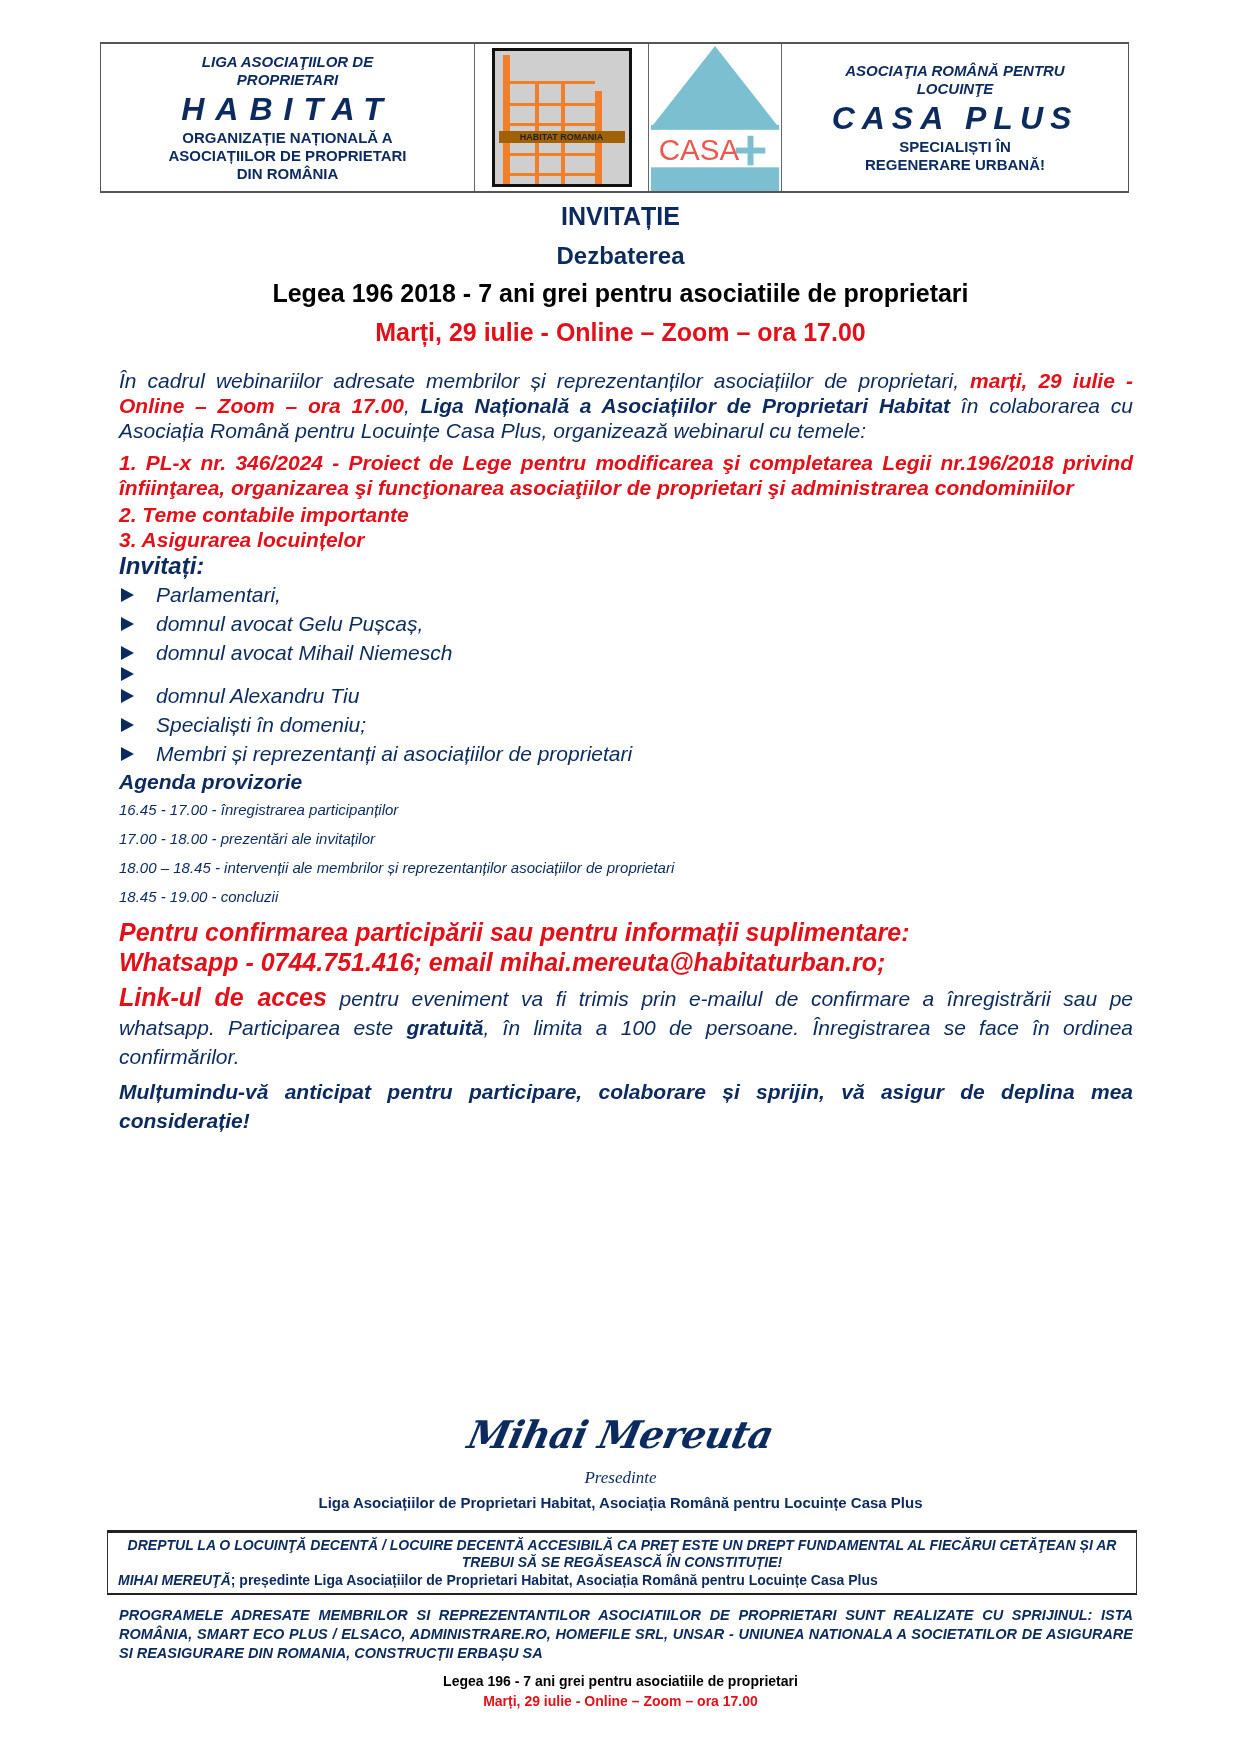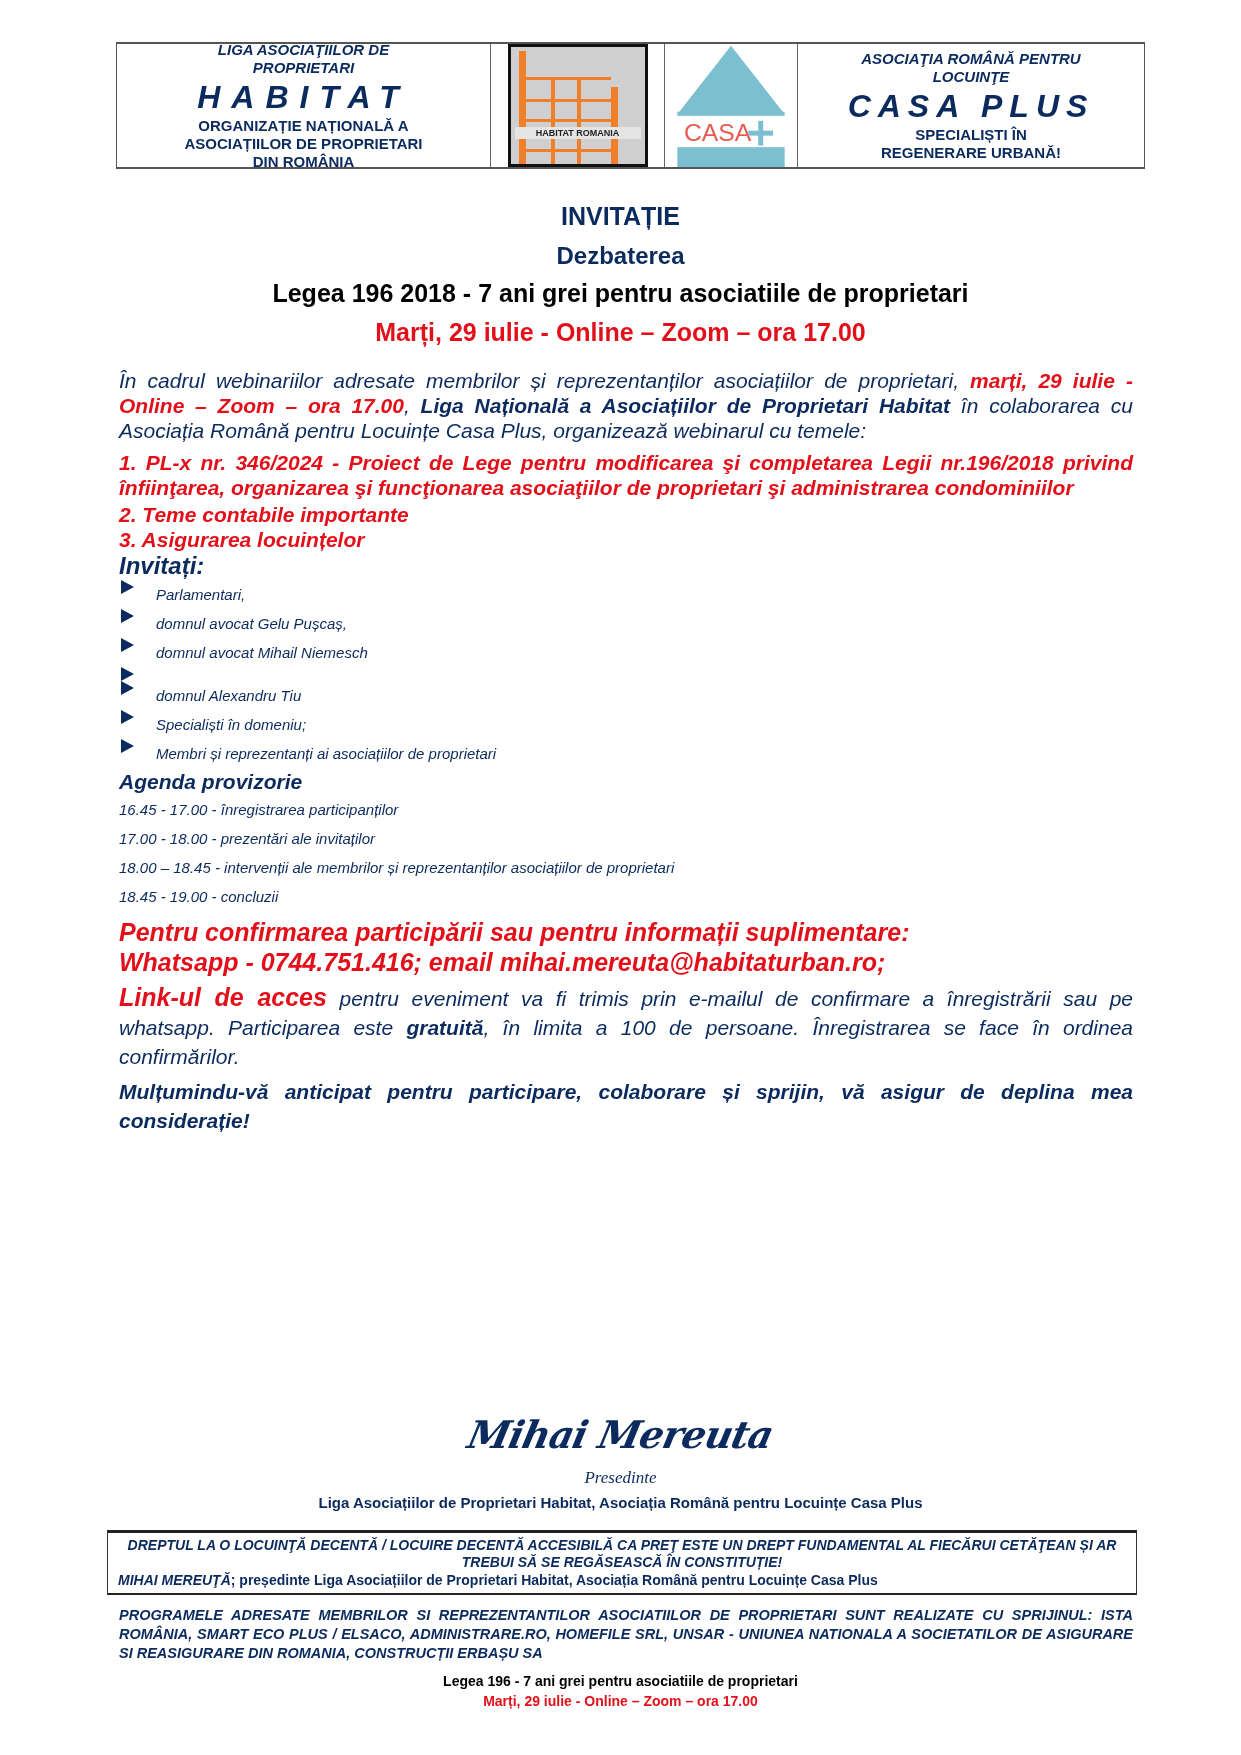--- a/index.html
+++ b/index.html
@@ -3,56 +3,56 @@
 <meta charset="utf-8">
 <style>
   html, body { margin:0; padding:0; background:#fff; }
   body { width:1241px; height:1755px; position:relative; overflow:hidden;
          font-family:"Liberation Sans", sans-serif; color:#0b2a5e; }
   .page { position:absolute; left:0; top:0; width:1241px; height:1755px; }
   .navy { color:#0b2a5e; }
   .red { color:#e3101a; }
 
   
-  .hdr { position:absolute; left:116px; top:42px; width:1029px; height:127px;
+  .hdr { position:absolute; left:100px; top:42px; width:1029px; height:151px;
          border:1px solid #555; border-top:2px solid #555; border-bottom:2px solid #555;
          display:flex; box-sizing:border-box; }
   .hdr .cell { border-right:1px solid #666; box-sizing:border-box; text-align:center;
                display:flex; flex-direction:column; justify-content:center; align-items:center; }
   .hdr .cell:last-child { border-right:none; }
   .c1 { width:374px; }
   .c2 { width:174px; }
   .c3 { width:133px; }
   .c4 { flex:1; }
   .hdr .small { font-weight:bold; font-style:italic; font-size:15px; line-height:18px; }
   .hdr .big { font-weight:bold; font-style:italic; font-size:32px; letter-spacing:11px; line-height:38px; margin:1px 0; }
   .hdr .sub { font-weight:bold; font-size:15px; line-height:18px; }
 
   .logo-habitat { width:140px; height:139px; border:3px solid #111; box-sizing:border-box;
                   background:#cfcfcf; position:relative; overflow:hidden; }
   .logo-habitat .bar { position:absolute; background:#f07f2a; }
-  .logo-habitat .lbl { position:absolute; left:4px; right:4px; top:80px; background:#e5e5e5;
+  .logo-habitat .lbl { position:absolute; left:4px; right:4px; top:80px; background:#a16207;
                        font-size:9px; font-weight:bold; color:#222; text-align:center; line-height:12px; }
 
   .logo-casa { width:130px; height:149px; position:relative; }
 
   
   .t-center { position:absolute; left:0; width:1241px; text-align:center; font-weight:bold; }
   .t-invit { top:202px; font-size:25px; }
   .t-dezb { top:242px; font-size:24px; }
   .t-legea { top:279px; font-size:25px; color:#000; }
   .t-date { top:318px; font-size:25px; color:#e3101a; }
 
   .body { position:absolute; left:119px; width:1014px; text-align:justify; }
   .para { font-style:italic; font-size:21px; line-height:25px; }
   .b { font-weight:bold; }
   .topic { font-weight:bold; font-style:italic; font-size:21px; line-height:25px; color:#e3101a; }
   .note { font-weight:bold; font-style:italic; font-size:16.5px; line-height:19px; color:#000; }
   .invitati-h { font-weight:bold; font-style:italic; font-size:24px; line-height:28px; }
-  .guest { display:flex; align-items:flex-start; font-style:italic; font-size:15px; line-height:29px; }
+  .guest { display:flex; align-items:center; font-style:italic; font-size:21px; line-height:29px; }
   .guest .tri { width:0; height:0; border-top:7px solid transparent; border-bottom:7px solid transparent;
                 border-left:13px solid #0b2a5e; margin-right:22px; margin-left:2px; }
   .agenda-h { font-weight:bold; font-style:italic; font-size:21px; line-height:27px; }
   .agenda { font-style:italic; font-size:15px; line-height:29px; }
   .contact { font-weight:bold; font-style:italic; font-size:25px; line-height:30px; color:#e3101a; }
   .link-lbl { font-weight:bold; font-size:25px; color:#e3101a; font-style:italic; }
   .thanks { font-weight:bold; font-style:italic; font-size:21px; line-height:29px; }
 
   .sig { position:absolute; top:1412px; left:0; width:1241px; text-align:center;
          font-family:"DejaVu Serif", serif; font-style:italic; font-weight:bold; font-size:38px;

